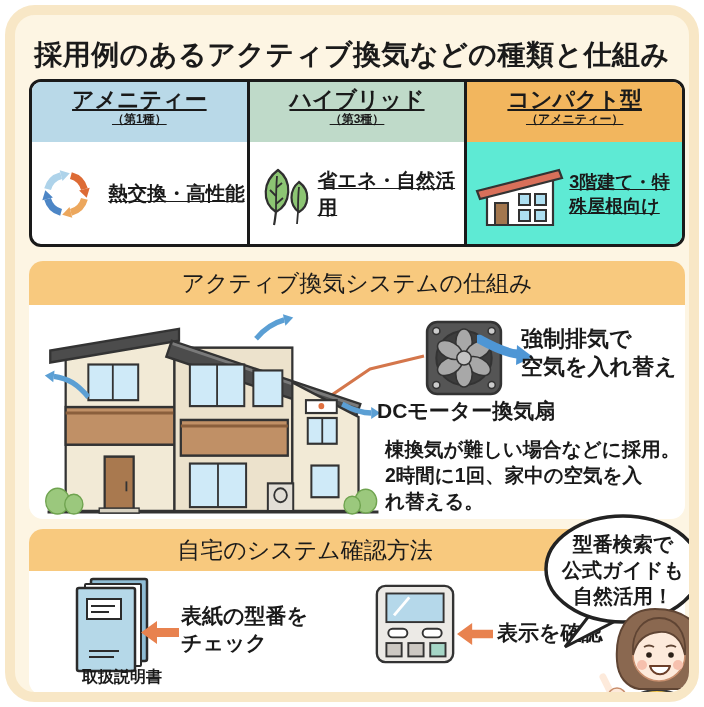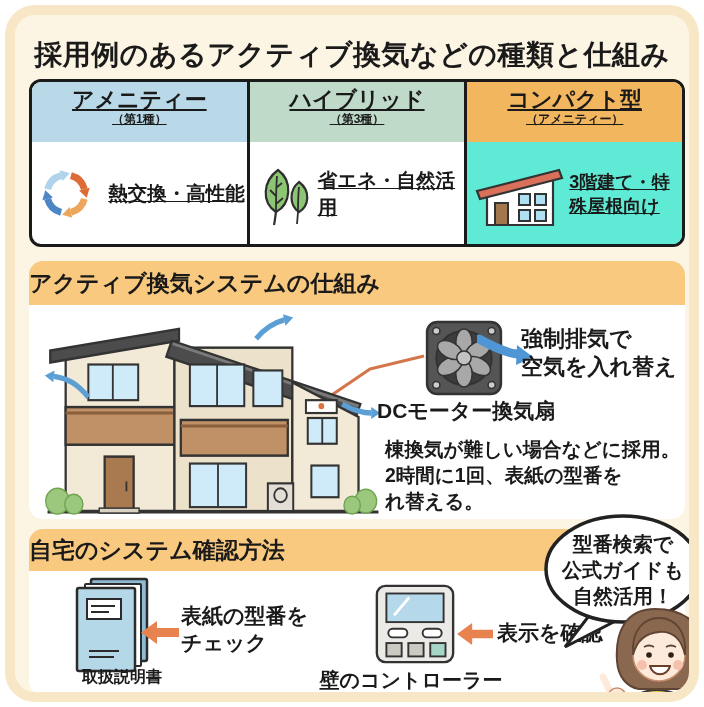--- a/index.html
+++ b/index.html
@@ -23,21 +23,21 @@
   .col-sub{font-size:12px;font-weight:700;line-height:1.1;}
   .col-body{flex:1;display:flex;flex-direction:row;align-items:center;justify-content:space-between;padding:7px 2px 6px;}
   .col-caption{font-size:19.5px;font-weight:700;}
   .col.c3 .col-caption{font-size:18px;}
   .c1 .col-head{background:#b9d9e8;} .c2 .col-head{background:#bfdac9;}
   .c3 .col-head{background:#f2b65e;} .c3 .col-body{background:#5eead4;}
 
   
   .panel{background:#ffffff;border-radius:14px;overflow:visible;}
   .band{position:absolute;left:0;top:0;width:100%;background:#f8c97e;border-radius:14px 14px 0 0;
-        font-size:23px;font-weight:700;}
+        text-align:center;font-size:23px;font-weight:400;}
   .panel-mid{left:14px;top:246px;width:656px;height:258px;}
   .panel-mid .band{height:44px;line-height:44px;}
   .panel-low{left:14px;top:514px;width:656px;height:166px;}
   .panel-low .band{height:42px;line-height:42px;padding-right:104px;}
 
   .fan-callout{left:506px;top:310px;font-size:22px;font-weight:700;line-height:1.28;}
   .fan-label{left:362px;top:382px;font-size:21px;font-weight:700;}
   .sys-desc{left:370px;top:422px;width:318px;font-size:19.5px;font-weight:700;line-height:1.33;}
 
   .manual-label{left:32px;top:652px;width:150px;text-align:center;font-size:16px;font-weight:700;}
@@ -217,21 +217,21 @@
     <svg width="58" height="36" viewBox="0 0 58 36">
       <path d="M2 6 C20 16 30 20 40 21" fill="none" stroke="#4e96d5" stroke-width="9" stroke-linecap="round"></path>
       <polygon points="56,24 40,12 39,32" fill="#4e96d5"></polygon>
     </svg>
   </span>
 
   <div class="abs fan-label" style="z-index:4;">DCモーター換気扇</div>
   <div class="abs fan-callout ml" style="z-index:4;">強制排気で
 空気を入れ替え</div>
   <div class="abs sys-desc ml" style="z-index:4;">棟換気が難しい場合などに採用。
-2時間に1回、表紙の型番を
+2時間に1回、家中の空気を入
 れ替える。</div>
 
   <div class="abs panel panel-low">
     <div class="band">自宅のシステム確認方法</div>
   </div>
 
   <span class="abs" style="left:54px;top:560px;z-index:2;">
     <svg width="82" height="100" viewBox="0 0 82 100">
       <rect x="22" y="4" width="56" height="82" rx="2" fill="#8fbcd4" stroke="#2b2b2b" stroke-width="2.5"></rect>
       <rect x="16" y="9" width="56" height="82" rx="1" fill="#ffffff" stroke="#2b2b2b" stroke-width="2"></rect>
@@ -258,21 +258,20 @@
       <rect x="6" y="3" width="80" height="80" rx="9" fill="#eceae6" stroke="#333333" stroke-width="2.5"></rect>
       <rect x="16" y="11" width="60" height="30" fill="#b5d8ea" stroke="#333333" stroke-width="2"></rect>
       <line x1="24" y1="34" x2="40" y2="15" stroke="#ffffff" stroke-width="3"></line>
       <rect x="18" y="48" width="20" height="9" rx="4.5" fill="#ffffff" stroke="#333333" stroke-width="2"></rect>
       <rect x="54" y="48" width="20" height="9" rx="4.5" fill="#ffffff" stroke="#333333" stroke-width="2"></rect>
       <rect x="16" y="63" width="16" height="14" fill="#ccc8c2" stroke="#333333" stroke-width="2"></rect>
       <rect x="39" y="63" width="16" height="14" fill="#ccc8c2" stroke="#333333" stroke-width="2"></rect>
       <rect x="62" y="63" width="16" height="14" fill="#a5d6c6" stroke="#333333" stroke-width="2"></rect>
     </svg>
   </span>
-  <div class="abs ctrl-label" style="z-index:2;">壁のコントローラー</div>
 
   <span class="abs" style="left:442px;top:608px;z-index:2;">
     <svg width="36" height="22" viewBox="0 0 38 23">
           <polygon points="0,11.5 16,0 16,7 38,7 38,16 16,16 16,23" fill="#e8824f"></polygon>
         </svg>
   </span>
   <div class="abs ctrl-note" style="z-index:2;">表示を確認</div>
 
   <div class="abs bubble">
     <svg width="160" height="138" viewBox="0 0 160 138" style="position:absolute;left:0;top:0;">

